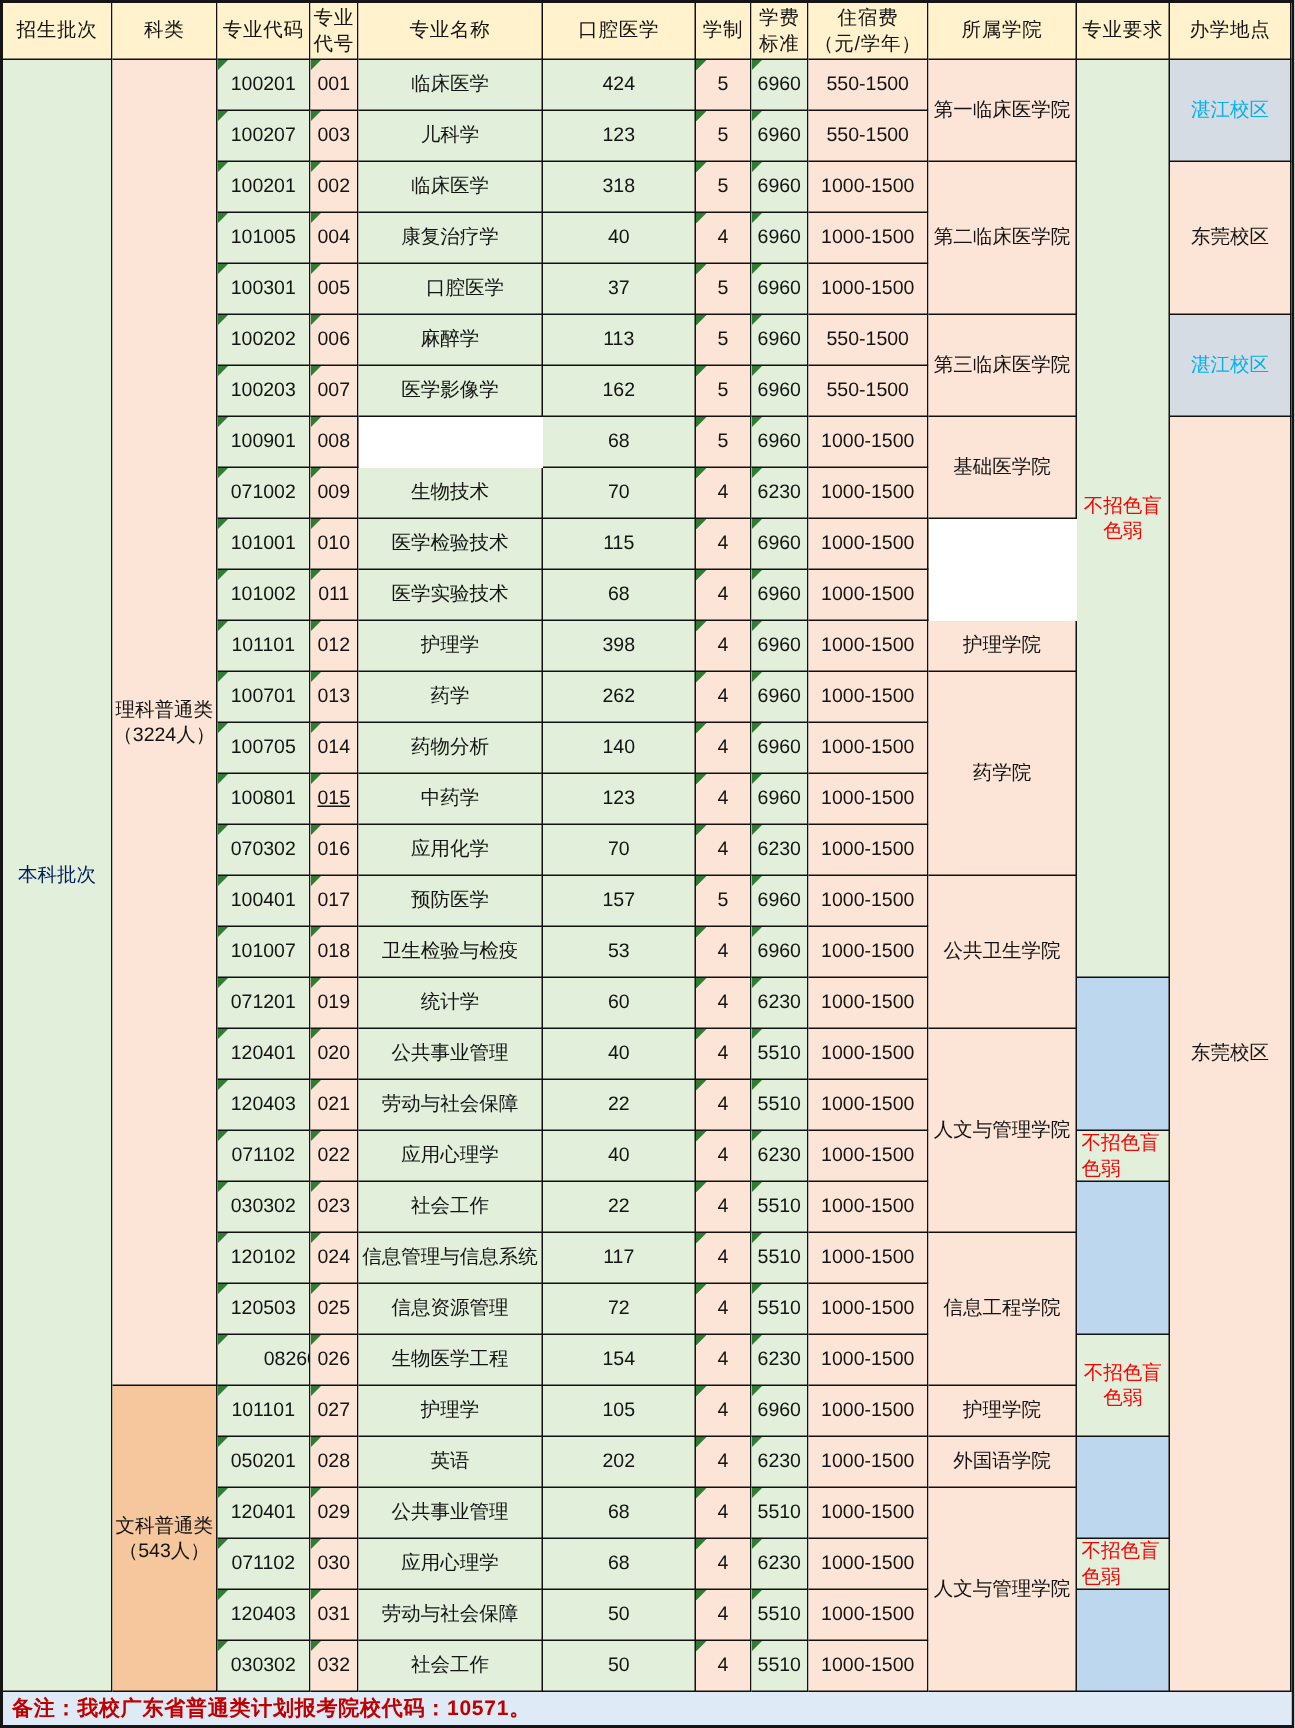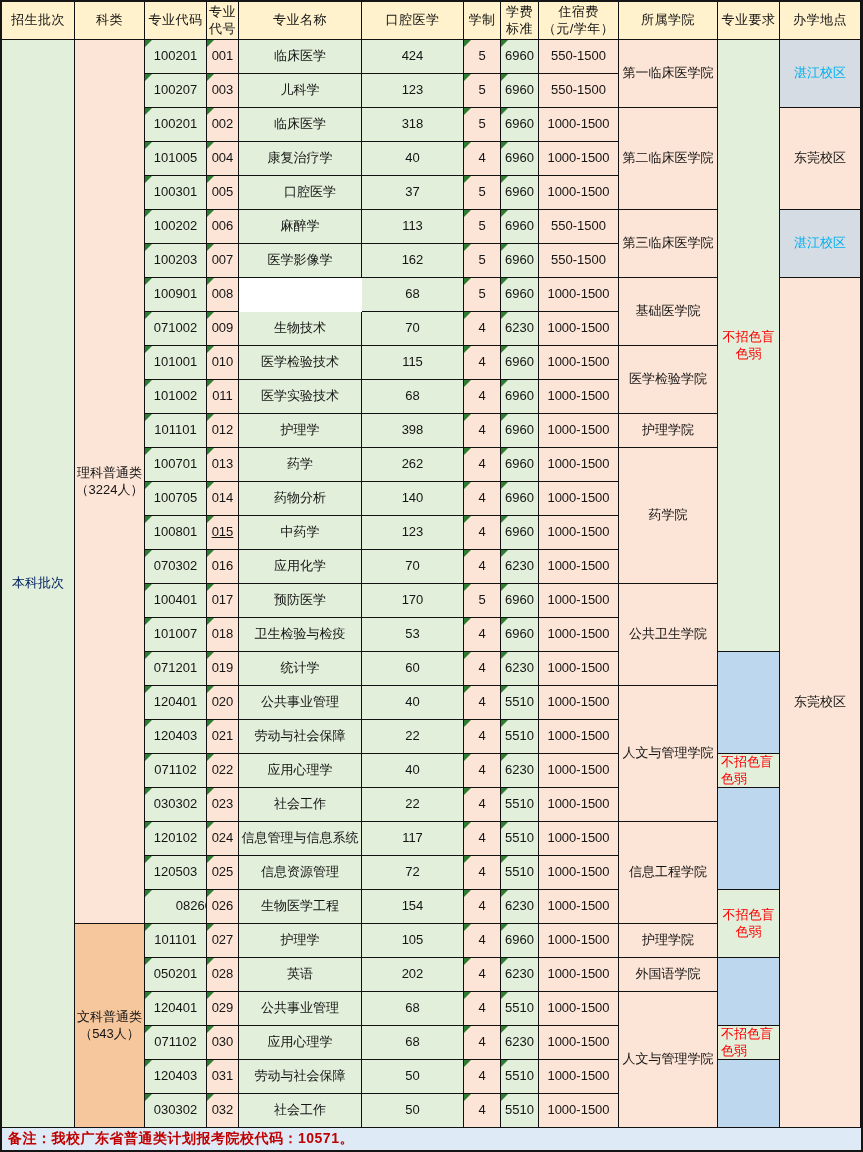--- a/index.html
+++ b/index.html
@@ -187,21 +187,21 @@
       <div class="cell bg-green nowrap" style="grid-area: 17 / 3 / span 1;">070302<span class="tri"></span></div>
       <div class="cell bg-pink nowrap" style="grid-area: 17 / 4 / span 1;">016<span class="tri"></span></div>
       <div class="cell bg-green nowrap" style="grid-area: 17 / 5 / span 1;">应用化学</div>
       <div class="cell bg-green nowrap" style="grid-area: 17 / 6 / span 1;">70</div>
       <div class="cell bg-pink nowrap" style="grid-area: 17 / 7 / span 1;">4<span class="tri"></span></div>
       <div class="cell bg-green nowrap" style="grid-area: 17 / 8 / span 1;">6230<span class="tri"></span></div>
       <div class="cell bg-pink nowrap" style="grid-area: 17 / 9 / span 1;">1000-1500</div>
       <div class="cell bg-green nowrap" style="grid-area: 18 / 3 / span 1;">100401<span class="tri"></span></div>
       <div class="cell bg-pink nowrap" style="grid-area: 18 / 4 / span 1;">017<span class="tri"></span></div>
       <div class="cell bg-green nowrap" style="grid-area: 18 / 5 / span 1;">预防医学</div>
-      <div class="cell bg-green nowrap" style="grid-area: 18 / 6 / span 1;">170</div>
+      <div class="cell bg-green nowrap" style="grid-area: 18 / 6 / span 1;">157</div>
       <div class="cell bg-pink nowrap" style="grid-area: 18 / 7 / span 1;">5<span class="tri"></span></div>
       <div class="cell bg-green nowrap" style="grid-area: 18 / 8 / span 1;">6960<span class="tri"></span></div>
       <div class="cell bg-pink nowrap" style="grid-area: 18 / 9 / span 1;">1000-1500</div>
       <div class="cell bg-green nowrap" style="grid-area: 19 / 3 / span 1;">101007<span class="tri"></span></div>
       <div class="cell bg-pink nowrap" style="grid-area: 19 / 4 / span 1;">018<span class="tri"></span></div>
       <div class="cell bg-green nowrap" style="grid-area: 19 / 5 / span 1;">卫生检验与检疫</div>
       <div class="cell bg-green nowrap" style="grid-area: 19 / 6 / span 1;">53</div>
       <div class="cell bg-pink nowrap" style="grid-area: 19 / 7 / span 1;">4<span class="tri"></span></div>
       <div class="cell bg-green nowrap" style="grid-area: 19 / 8 / span 1;">6960<span class="tri"></span></div>
       <div class="cell bg-pink nowrap" style="grid-area: 19 / 9 / span 1;">1000-1500</div>
@@ -305,21 +305,20 @@
       <div class="cell bg-pink nowrap" style="grid-area: 33 / 9 / span 1;">1000-1500</div>
       <div class="cell bg-green t-navy" style="grid-area: 2 / 1 / span 32;">本科批次</div>
       <div class="cell bg-pink" style="grid-area: 2 / 2 / span 26;">理科普通类
 （3224人）</div>
       <div class="cell bg-orange" style="grid-area: 28 / 2 / span 6;">文科普通类
 （543人）</div>
       <div class="cell bg-pink" style="grid-area: 2 / 10 / span 2;">第一临床医学院</div>
       <div class="cell bg-pink" style="grid-area: 7 / 10 / span 2;">第三临床医学院</div>
       <div class="cell bg-pink" style="grid-area: 4 / 10 / span 3;">第二临床医学院</div>
       <div class="cell bg-pink" style="grid-area: 9 / 10 / span 2;">基础医学院</div>
-      <div class="cell bg-pink" style="grid-area: 11 / 10 / span 2;">医学检验学院</div>
       <div class="cell bg-pink" style="grid-area: 13 / 10 / span 1;">护理学院</div>
       <div class="cell bg-pink" style="grid-area: 14 / 10 / span 4;">药学院</div>
       <div class="cell bg-pink" style="grid-area: 18 / 10 / span 3;">公共卫生学院</div>
       <div class="cell bg-pink" style="grid-area: 21 / 10 / span 4;">人文与管理学院</div>
       <div class="cell bg-pink" style="grid-area: 25 / 10 / span 3;">信息工程学院</div>
       <div class="cell bg-pink" style="grid-area: 28 / 10 / span 1;">护理学院</div>
       <div class="cell bg-pink" style="grid-area: 29 / 10 / span 1;">外国语学院</div>
       <div class="cell bg-pink" style="grid-area: 30 / 10 / span 4;">人文与管理学院</div>
       <div class="cell bg-green t-red" style="grid-area: 2 / 11 / span 18;">不招色盲色弱</div>
       <div class="cell bg-lightblue" style="grid-area: 20 / 11 / span 3;"></div>

